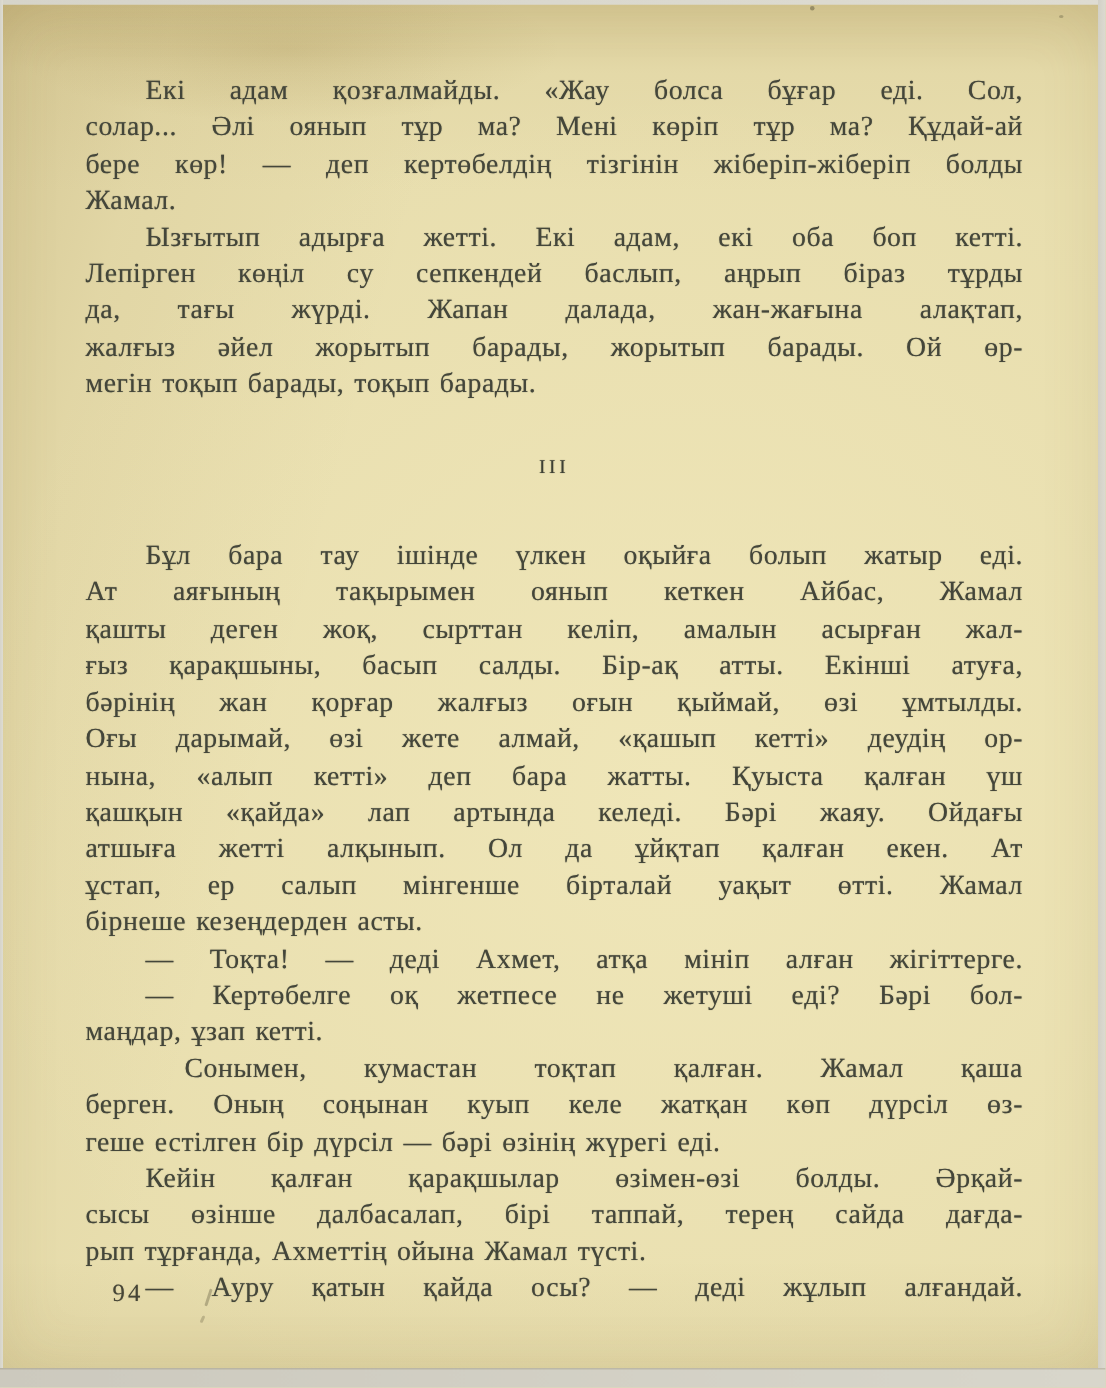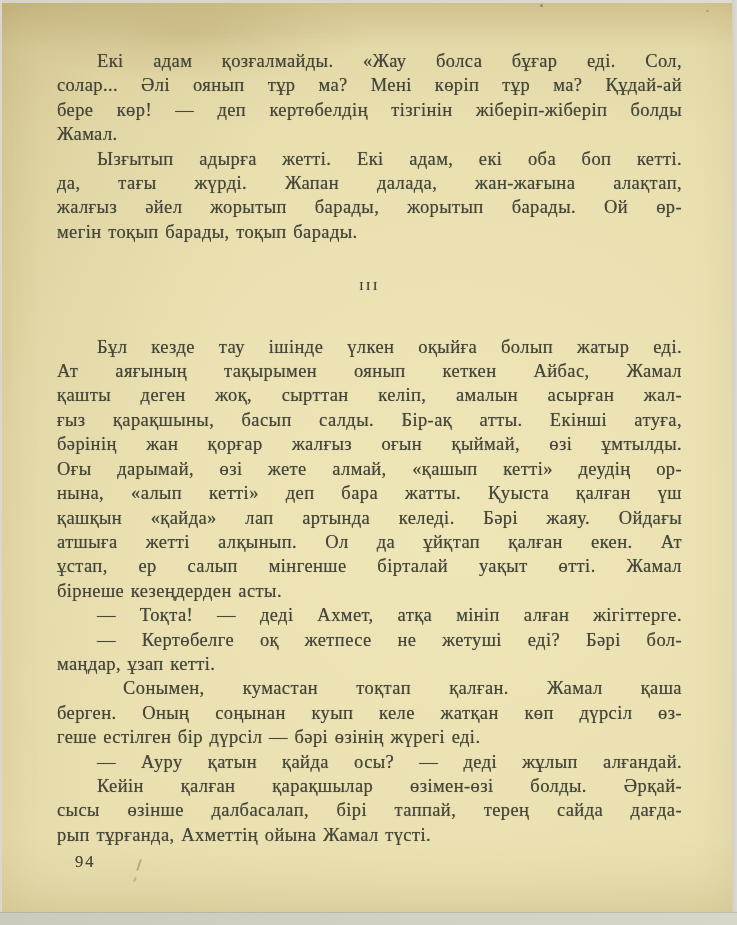--- a/index.html
+++ b/index.html
@@ -96,27 +96,28 @@
 <div class="page">
   <div class="content">
       <div class="paragraph">
         <div class="text-line indent">Екі адам қозғалмайды. «Жау болса бұғар еді. Сол,</div>
         <div class="text-line">солар... Әлі оянып тұр ма? Мені көріп тұр ма? Құдай-ай</div>
         <div class="text-line">бере көр! — деп кертөбелдің тізгінін жіберіп-жіберіп болды</div>
         <div class="text-line flush-left">Жамал.</div>
       </div>
       <div class="paragraph">
         <div class="text-line indent">Ызғытып адырға жетті. Екі адам, екі оба боп кетті.</div>
+        <div class="text-line">Лепірген көңіл су сепкендей баслып, аңрып біраз тұрды</div>
         <div class="text-line">да, тағы жүрді. Жапан далада, жан-жағына алақтап,</div>
         <div class="text-line">жалғыз әйел жорытып барады, жорытып барады. Ой өр-</div>
         <div class="text-line flush-left">мегін тоқып барады, тоқып барады.</div>
       </div>
       <div class="section-heading">III</div>
       <div class="paragraph">
-        <div class="text-line indent">Бұл кезде тау ішінде үлкен оқыйға болып жатыр еді.</div>
+        <div class="text-line indent">Бұл бара тау ішінде үлкен оқыйға болып жатыр еді.</div>
         <div class="text-line">Ат аяғының тақырымен оянып кеткен Айбас, Жамал</div>
         <div class="text-line">қашты деген жоқ, сырттан келіп, амалын асырған жал-</div>
         <div class="text-line">ғыз қарақшыны, басып салды. Бір-ақ атты. Екінші атуға,</div>
         <div class="text-line">бәрінің жан қорғар жалғыз оғын қыймай, өзі ұмтылды.</div>
         <div class="text-line">Оғы дарымай, өзі жете алмай, «қашып кетті» деудің ор-</div>
         <div class="text-line">нына, «алып кетті» деп бара жатты. Қуыста қалған үш</div>
         <div class="text-line">қашқын «қайда» лап артында келеді. Бәрі жаяу. Ойдағы</div>
         <div class="text-line">атшыға жетті алқынып. Ол да ұйқтап қалған екен. Ат</div>
         <div class="text-line">ұстап, ер салып мінгенше бірталай уақыт өтті. Жамал</div>
         <div class="text-line flush-left">бірнеше кезеңдерден асты.</div>
@@ -127,26 +128,26 @@
       <div class="paragraph">
         <div class="text-line indent">— Кертөбелге оқ жетпесе не жетуші еді? Бәрі бол-</div>
         <div class="text-line flush-left">маңдар, ұзап кетті.</div>
       </div>
       <div class="paragraph">
         <div class="text-line indent-lg">Сонымен, кумастан тоқтап қалған. Жамал қаша</div>
         <div class="text-line">берген. Оның соңынан куып келе жатқан көп дүрсіл өз-</div>
         <div class="text-line flush-left">геше естілген бір дүрсіл — бәрі өзінің жүрегі еді.</div>
       </div>
       <div class="paragraph">
-        <div class="text-line indent">— Ауру қатын қайда осы? — деді жұлып алғандай.</div>
-      </div>
-      <div class="paragraph">
         <div class="text-line indent">Кейін қалған қарақшылар өзімен-өзі болды. Әрқай-</div>
         <div class="text-line">сысы өзінше далбасалап, бірі таппай, терең сайда дағда-</div>
         <div class="text-line flush-left">рып тұрғанда, Ахметтің ойына Жамал түсті.</div>
+      </div>
+      <div class="paragraph">
+        <div class="text-line indent">— Ауру қатын қайда осы? — деді жұлып алғандай.</div>
       </div>
     </div>
   <div class="page-number">94</div>
   <div class="smudge-a"></div>
   <div class="smudge-b"></div>
 </div>
 
 <div class="edge edge-top"></div>
 <div class="edge edge-left"></div>
 <div class="edge edge-right"></div>

